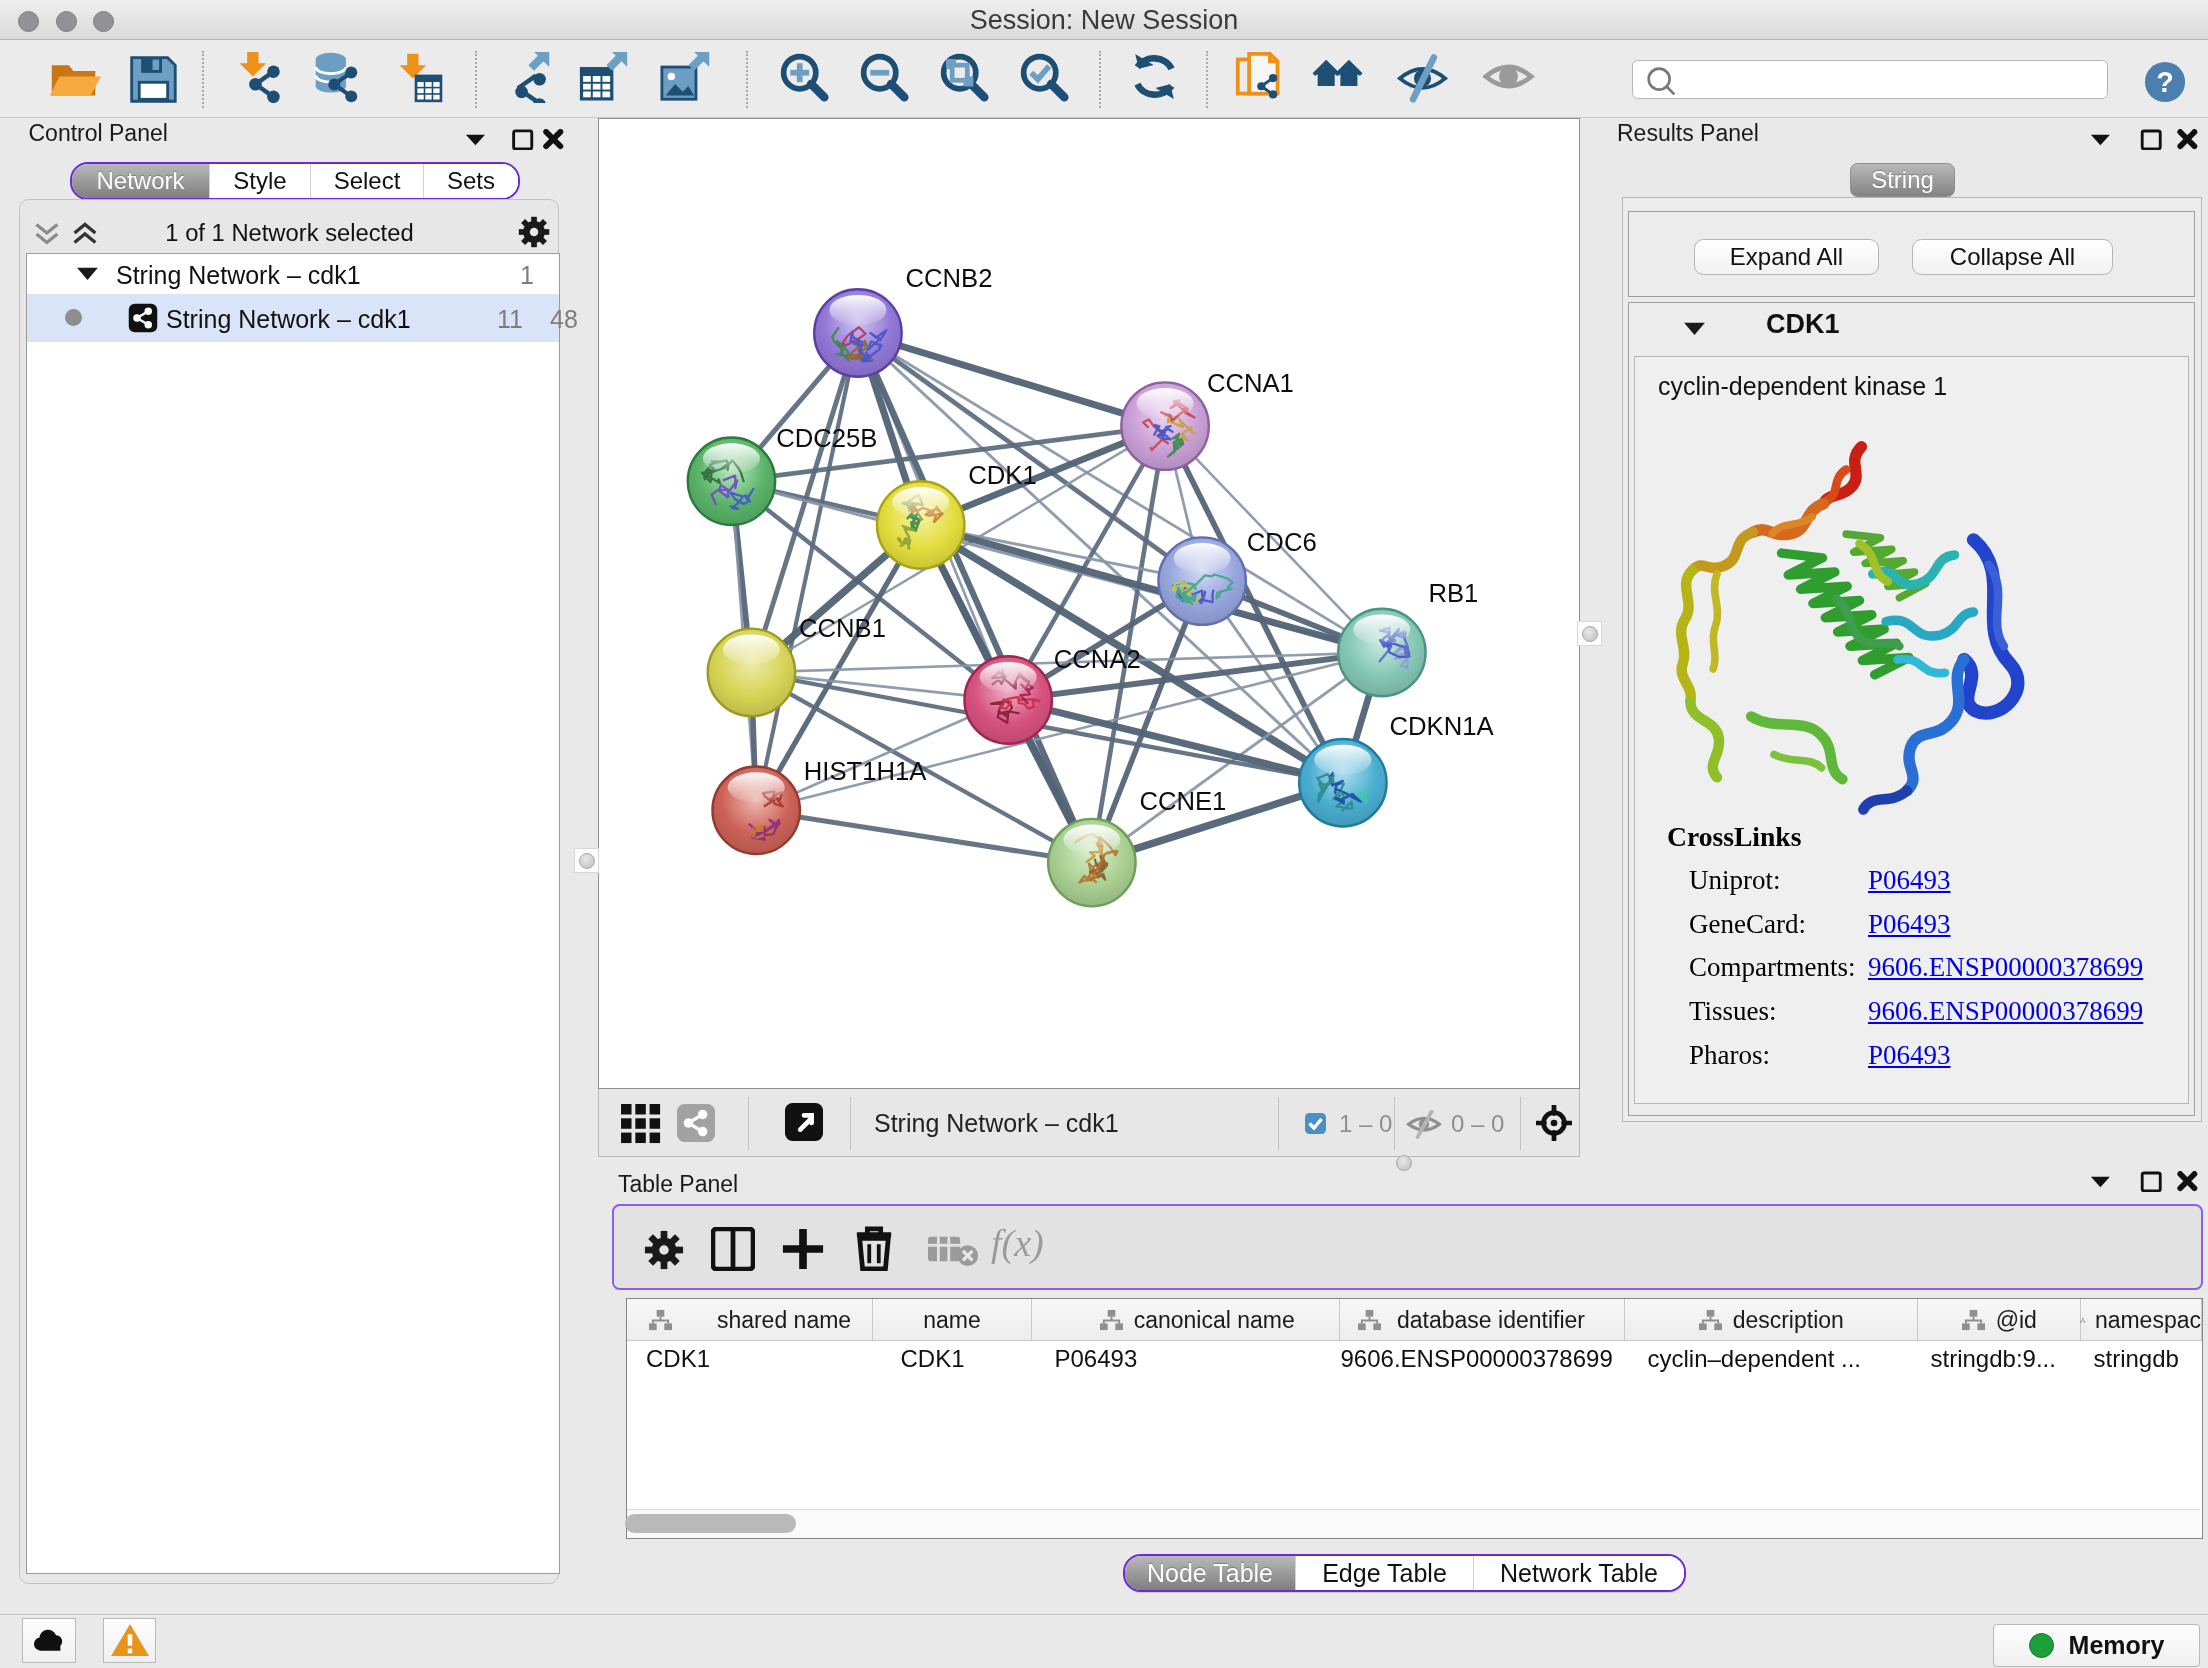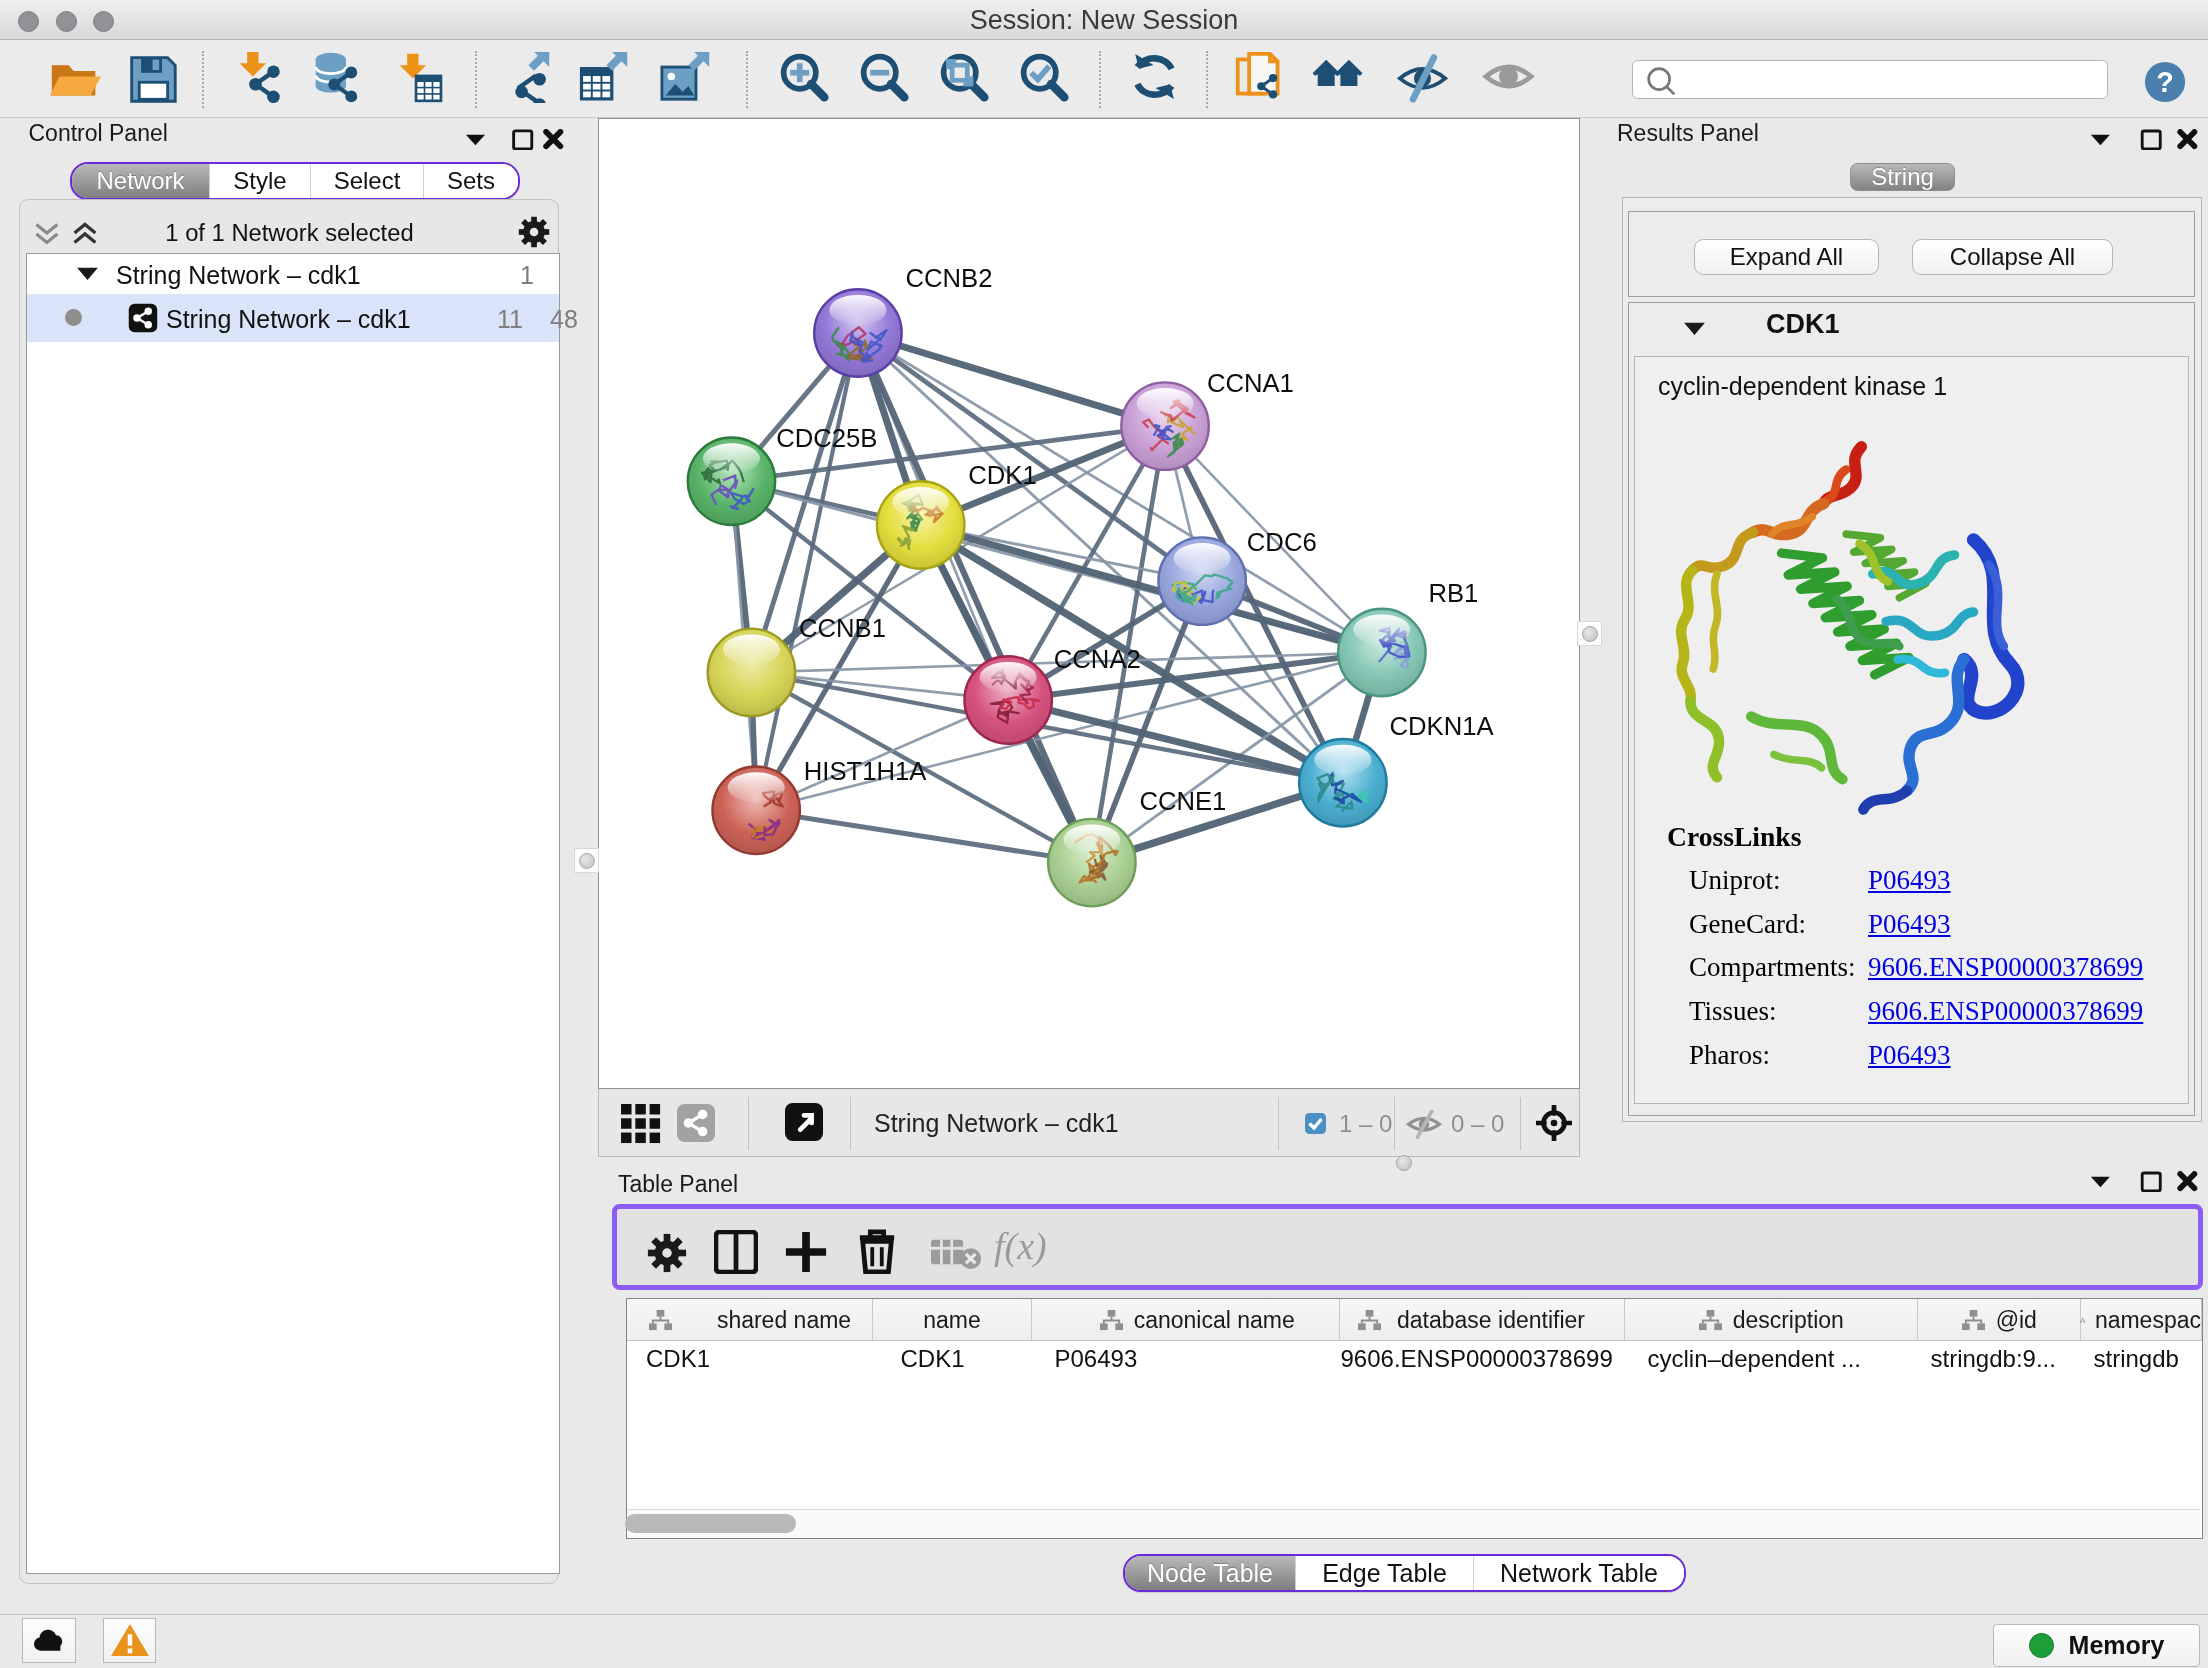--- a/index.html
+++ b/index.html
@@ -26,33 +26,33 @@
 #cp-bar{left:25px;top:211px;width:529px;height:42px;text-align:center;}
 #cp-list{left:26px;top:253px;width:534px;height:1321px;background:#fff;border:1px solid #9a9a9a;}
 .trow{position:relative;width:100%;}
 
 #canvas{left:598px;top:118px;width:982px;height:971px;background:#fff;border:1px solid #8f8f8f;}
 #viewbar{left:598px;top:1089px;width:982px;height:68px;background:#e7e7e7;border:1px solid #b9b9b9;border-top:none;}
 .vsep{position:absolute;top:7.6px;height:53px;width:0;border-left:1px solid #c2c2c2;}
 
 #rp-title{left:1617px;top:120px;font-size:23px;color:#1a1a1a;}
 #rp-outer{left:1622px;top:197px;width:580px;height:925px;border:1px solid #b5b5b5;background:#ececec;}
-#stringtab{left:1850px;top:163px;width:105px;height:28px;background:linear-gradient(#b9b9b9,#828282);border:1px solid #8d8d8d;border-radius:7.6px;color:#fff;font-size:24px;display:flex;align-items:center;justify-content:center;text-shadow:0 -1px 1px rgba(0,0,0,0.25);text-align:right;}
+#stringtab{left:1850px;top:163px;width:105px;height:34px;background:linear-gradient(#b9b9b9,#828282);border:1px solid #8d8d8d;border-radius:7.6px;color:#fff;font-size:24px;display:flex;align-items:center;justify-content:center;text-shadow:0 -1px 1px rgba(0,0,0,0.25);text-align:right;}
 #rp-sub1{left:1628px;top:211px;width:567px;height:86px;border:1px solid #9e9e9e;background:#ececec;}
 .btn{position:absolute;background:linear-gradient(#ffffff,#f1f1f1);border:1px solid #b5b5b5;border-radius:9.5px;font-size:24px;color:#111;display:flex;align-items:center;justify-content:center;}
 #rp-sub2{left:1628px;top:302px;width:567px;height:814px;border:1px solid #9e9e9e;background:#ececec;}
 #rp-box{left:1634px;top:356px;width:555px;height:748px;border:1px solid #b5b5b5;background:#efefef;}
 .serif{font-family:"Liberation Serif",serif;}
 .link{color:#0000e0;text-decoration:underline;}
 
 .knob{position:absolute;width:25px;height:25px;background:#fdfdfd;border:1px solid #d8d8d8;display:flex;align-items:center;justify-content:center;}
 .knob i{display:block;width:16px;height:16px;border-radius:50%;background:radial-gradient(circle at 40% 35%,#e8e8e8,#bdbdbd);border:1px solid #a8a8a8;}
 
 #tp-title{left:618px;top:1171px;font-size:23px;color:#1a1a1a;}
-#tp-toolbar{left:612px;top:1204px;width:1591px;height:86px;background:#e2e2e2;border:5px solid #8b5cf6;border-radius:7.6px;}
+#tp-toolbar{left:612px;top:1204px;width:1591px;height:86px;background:#e2e2e2;border:2px solid #8b5cf6;border-radius:7.6px;}
 #tbl{left:626px;top:1298px;width:1577px;height:241px;background:#fff;border:1.9px solid #848484;}
 #tbl-head{position:absolute;left:0;top:0;width:100%;height:42px;background:linear-gradient(#f7f7f7,#ededed);border-bottom:1px solid #c5c5c5;}
 .col{position:absolute;top:0;height:42px;border-right:1px solid #c9c9c9;display:flex;align-items:center;justify-content:center;font-size:23px;color:#1a1a1a;gap:9.5px;}
 .cell{position:absolute;top:42px;height:36px;display:flex;align-items:center;font-size:24px;color:#111;padding-left:9.5px;}
 #hscroll{position:absolute;left:0px;bottom:0px;width:1573px;height:29.5px;background:#fafafa;border-top:1px solid #dcdcdc;}
 #hthumb{position:absolute;left:-1.9px;top:4.8px;width:171px;height:19px;border-radius:9.5px;background:#b9b9b9;}
 
 #statusbar{left:0;top:1614px;width:2208px;height:54px;background:#e9e9e9;border-top:1px solid #c4c4c4;font-weight:bold;}
 .sbtn{position:absolute;background:linear-gradient(#fdfdfd,#f0f0f0);border:1px solid #b9b9b9;display:flex;align-items:center;justify-content:center;}
 </style></head>

